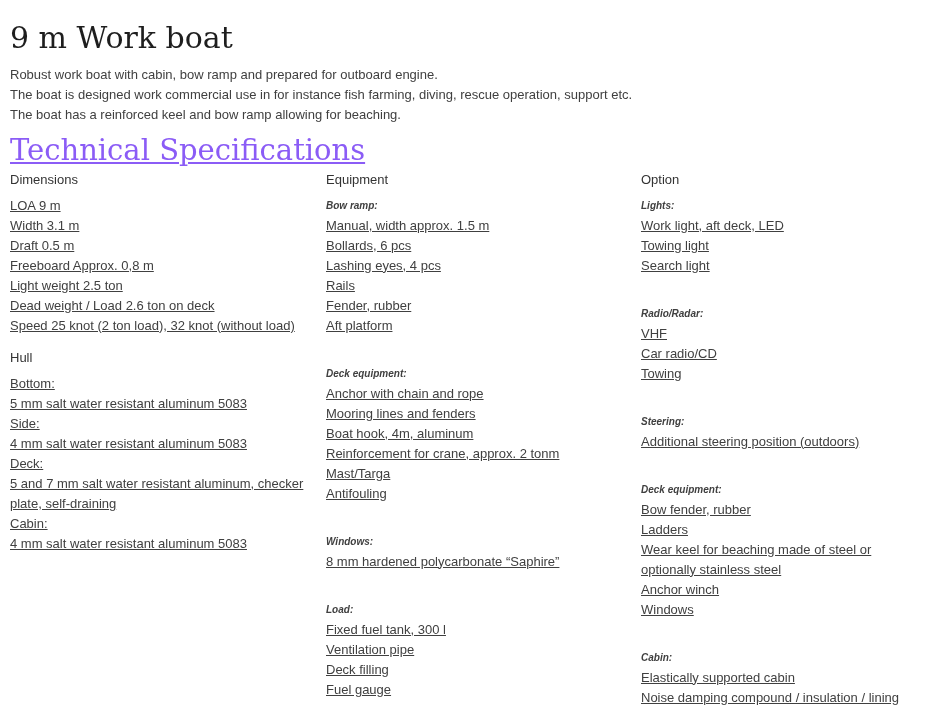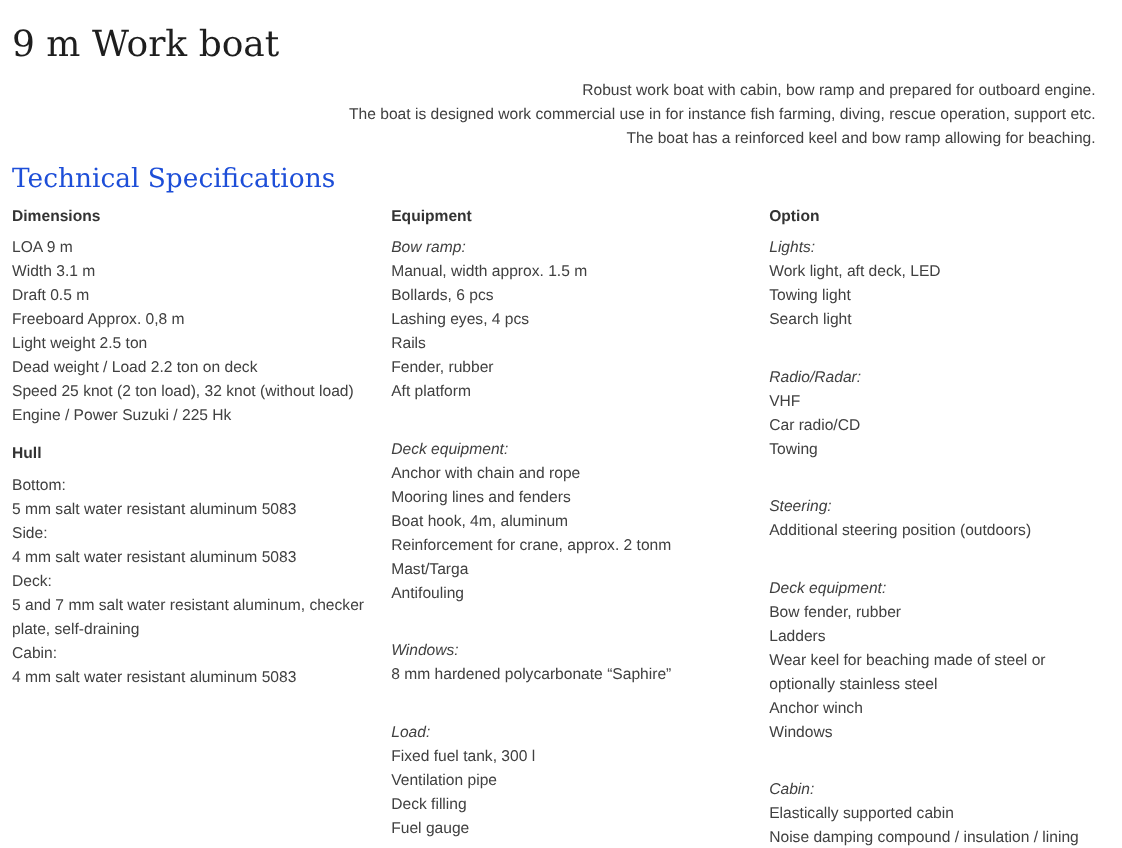--- a/index.html
+++ b/index.html
@@ -22,54 +22,56 @@
     font-size: 30px;
     line-height: 1.15;
     color: #1e1e1e;
     margin: 21px 0 9px 0;
   }
   .intro p {
     margin: 0;
     font-size: 13px;
     line-height: 20px;
     color: #404040;
-    text-align: right;
   }
   .section-heading {
     font-family: "DejaVu Serif", serif;
     font-weight: 400;
-    font-size: 22px;
+    font-size: 29px;
     line-height: 26px;
-    color: #1d4ed8;
+    color: #8b5cf6;
     margin: 12px 0 7px 0;
+    text-decoration: underline;
   }
   .spec-columns {
     display: grid;
     grid-template-columns: 316px 315px 1fr;
   }
   .spec-column { padding-right: 14px; }
   .spec-section + .spec-section { margin-top: 12px; }
   .spec-section-header {
     font-size: 13px;
-    font-weight: 700;
+    font-weight: 400;
     line-height: 20px;
     color: #333333;
     margin-bottom: 6px;
   }
   .spec-group + .spec-group { margin-top: 28px; }
   .spec-group-title {
-    font-size: 13px;
+    font-size: 10px;
     font-style: italic;
     line-height: 20px;
     color: #404040;
+    font-weight: bold;
   }
   .spec-item {
     font-size: 13px;
     line-height: 20px;
     color: #404040;
+    text-decoration: underline;
   }
 </style>
 </head>
 <body>
 
 <div class="content">
   <h1 class="page-title">9 m Work boat</h1>
 
   <div class="intro">
     <p>Robust work boat with cabin, bow ramp and prepared for outboard engine.</p>
@@ -82,23 +84,22 @@
   <div class="spec-columns" id="spec-columns">
       <div class="spec-column">
         <div class="spec-section">
           <div class="spec-section-header">Dimensions</div>
           <div class="spec-group">
             <div class="spec-item">LOA 9 m</div>
             <div class="spec-item">Width 3.1 m</div>
             <div class="spec-item">Draft 0.5 m</div>
             <div class="spec-item">Freeboard Approx. 0,8 m</div>
             <div class="spec-item">Light weight 2.5 ton</div>
-            <div class="spec-item">Dead weight / Load 2.2 ton on deck</div>
+            <div class="spec-item">Dead weight / Load 2.6 ton on deck</div>
             <div class="spec-item">Speed 25 knot (2 ton load), 32 knot (without load)</div>
-            <div class="spec-item">Engine / Power Suzuki / 225 Hk</div>
           </div>
         </div>
         <div class="spec-section">
           <div class="spec-section-header">Hull</div>
           <div class="spec-group">
             <div class="spec-item">Bottom:</div>
             <div class="spec-item">5 mm salt water resistant aluminum 5083</div>
             <div class="spec-item">Side:</div>
             <div class="spec-item">4 mm salt water resistant aluminum 5083</div>
             <div class="spec-item">Deck:</div>

